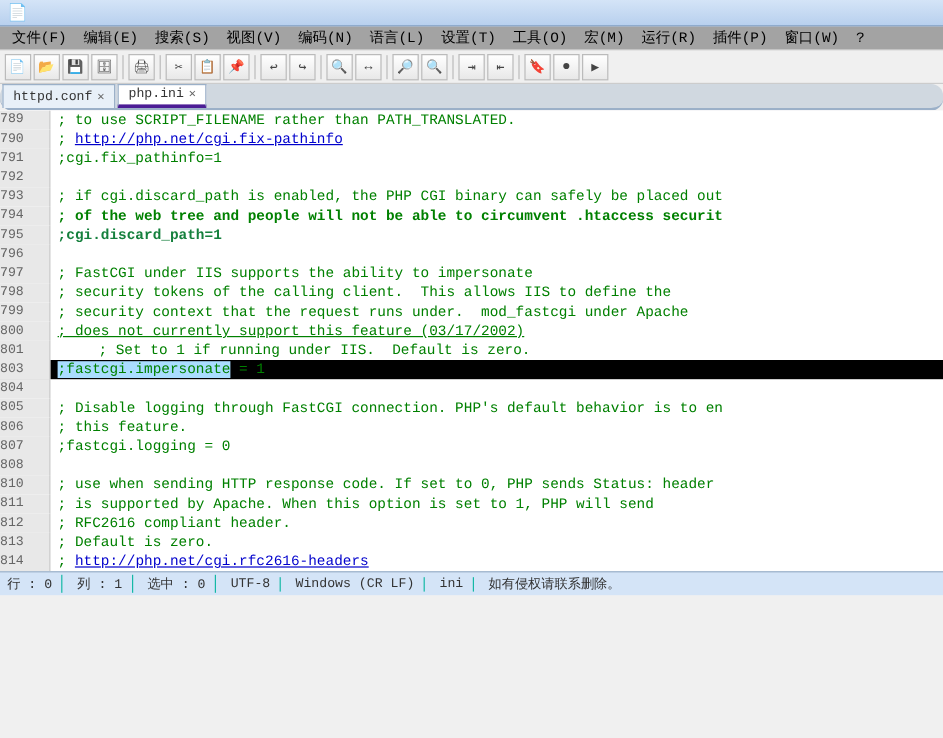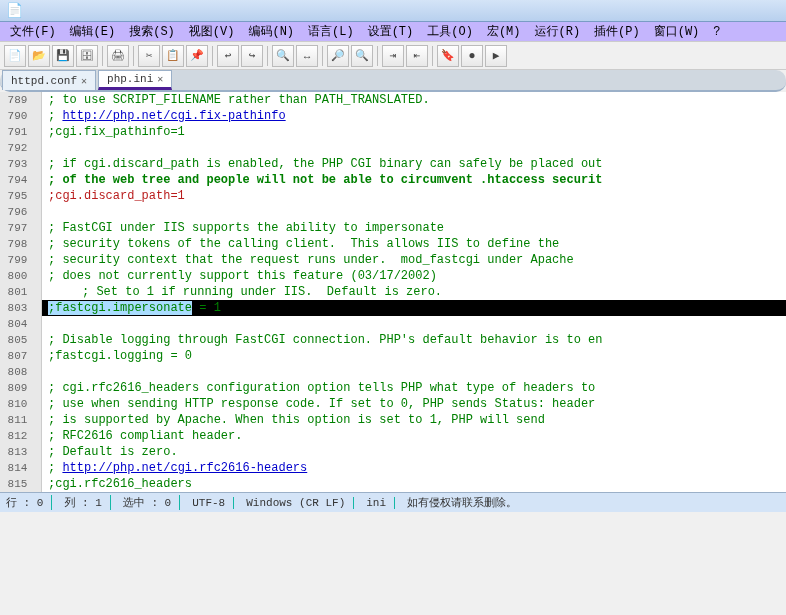--- a/index.html
+++ b/index.html
@@ -24,21 +24,21 @@
       color: #000;
       position: relative;
     }
     #title-bar .title-icon {
       position: absolute;
       left: 6px;
       font-size: 14px;
     }
     
     #menu-bar {
-      background: #c4b5fd;
+      background: #a3a3a3;
       border-bottom: 1px solid #ccc;
       height: 20px;
       display: flex;
       align-items: center;
       padding: 0 4px;
       font-size: 12px;
       gap: 2px;
     }
     #menu-bar span {
       padding: 1px 6px;
@@ -127,21 +127,21 @@
       min-height: 16px;
       line-height: 16px;
     }
     .line.highlighted {
       background: #000000;
     }
     .line-num {
       min-width: 42px;
       background: #e8e8e8;
       border-right: 1px solid #ccc;
-      text-align: center;
+      text-align: left;
       padding-right: 6px;
       color: #666;
       font-size: 11px;
       user-select: none;
       flex-shrink: 0;
     }
     .line-content {
       padding-left: 6px;
       white-space: pre;
       color: #000;
@@ -252,93 +252,89 @@
       <div class="line">
         <span class="line-num">793</span>
         <span class="line-content" style="color: rgb(0, 128, 0);">; if cgi.discard_path is enabled, the PHP CGI binary can safely be placed out</span>
       </div>
       <div class="line">
         <span class="line-num">794</span>
         <span class="line-content" style="color: rgb(0, 128, 0); font-weight: bold;">; of the web tree and people will not be able to circumvent .htaccess securit</span>
       </div>
       <div class="line">
         <span class="line-num">795</span>
-        <span class="line-content" style="color: #b91c1c;">;cgi.discard_path=1</span>
+        <span class="line-content" style="color: #15803d; font-weight: bold;">;cgi.discard_path=1</span>
       </div>
       <div class="line">
         <span class="line-num">796</span>
         <span class="line-content"></span>
       </div>
       <div class="line">
         <span class="line-num">797</span>
         <span class="line-content" style="color: rgb(0, 128, 0);">; FastCGI under IIS supports the ability to impersonate</span>
       </div>
       <div class="line">
         <span class="line-num">798</span>
         <span class="line-content" style="color: rgb(0, 128, 0);">; security tokens of the calling client.  This allows IIS to define the</span>
       </div>
       <div class="line">
         <span class="line-num">799</span>
         <span class="line-content" style="color: rgb(0, 128, 0);">; security context that the request runs under.  mod_fastcgi under Apache</span>
       </div>
       <div class="line">
         <span class="line-num">800</span>
-        <span class="line-content" style="color: rgb(0, 128, 0);">; does not currently support this feature (03/17/2002)</span>
+        <span class="line-content" style="color: rgb(0, 128, 0); text-decoration: underline;">; does not currently support this feature (03/17/2002)</span>
       </div>
       <div class="line">
         <span class="line-num">801</span>
         <span class="line-content" style="color: rgb(0, 128, 0); padding-left: 40px;">; Set to 1 if running under IIS.  Default is zero.</span>
       </div>
       <div class="line highlighted">
         <span class="line-num">803</span>
         <span class="line-content" style="color: rgb(0, 128, 0);"><span style="background: rgb(170, 221, 255);">;fastcgi.impersonate</span> = 1</span>
       </div>
       <div class="line">
         <span class="line-num">804</span>
         <span class="line-content"></span>
       </div>
       <div class="line">
         <span class="line-num">805</span>
         <span class="line-content" style="color: rgb(0, 128, 0);">; Disable logging through FastCGI connection. PHP's default behavior is to en</span>
       </div>
       <div class="line">
+        <span class="line-num">806</span>
+        <span class="line-content" style="color: rgb(0, 128, 0);">; this feature.</span>
+      </div>
+      <div class="line">
         <span class="line-num">807</span>
         <span class="line-content" style="color: rgb(0, 128, 0);">;fastcgi.logging = 0</span>
       </div>
       <div class="line">
         <span class="line-num">808</span>
         <span class="line-content"></span>
       </div>
       <div class="line">
-        <span class="line-num">809</span>
-        <span class="line-content" style="color: rgb(0, 128, 0);">; cgi.rfc2616_headers configuration option tells PHP what type of headers to</span>
-      </div>
-      <div class="line">
         <span class="line-num">810</span>
         <span class="line-content" style="color: rgb(0, 128, 0);">; use when sending HTTP response code. If set to 0, PHP sends Status: header</span>
       </div>
       <div class="line">
         <span class="line-num">811</span>
         <span class="line-content" style="color: rgb(0, 128, 0);">; is supported by Apache. When this option is set to 1, PHP will send</span>
       </div>
       <div class="line">
         <span class="line-num">812</span>
         <span class="line-content" style="color: rgb(0, 128, 0);">; RFC2616 compliant header.</span>
       </div>
       <div class="line">
         <span class="line-num">813</span>
         <span class="line-content" style="color: rgb(0, 128, 0);">; Default is zero.</span>
       </div>
       <div class="line">
         <span class="line-num">814</span>
         <span class="line-content" style="color: rgb(0, 128, 0);">; <span class="link">http://php.net/cgi.rfc2616-headers</span></span>
-      </div>
-      <div class="line">
-        <span class="line-num">815</span>
-        <span class="line-content" style="color: rgb(0, 128, 0);">;cgi.rfc2616_headers</span>
       </div>
     </div>
 </div>
 
 <div id="status-bar">
   <span class="status-item">行 : 0</span>
   <span class="status-item">列 : 1</span>
   <span class="status-item">选中 : 0</span>
   <span class="status-item">UTF-8</span>
   <span class="status-item">Windows (CR LF)</span>

